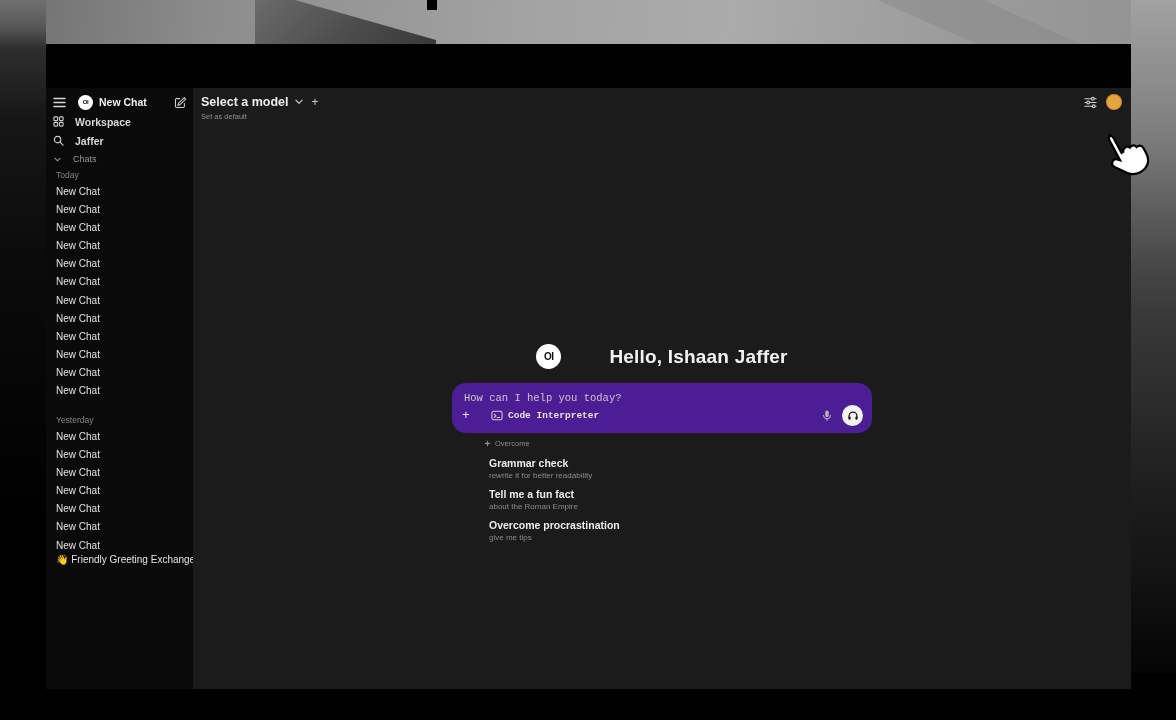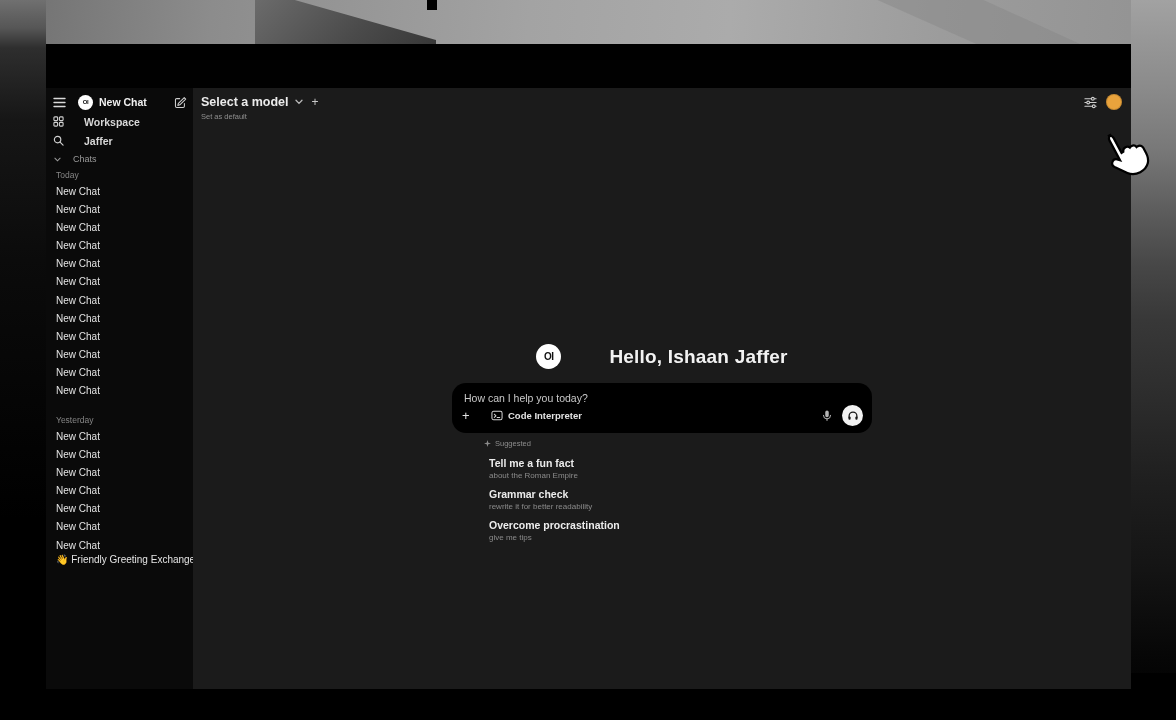--- a/index.html
+++ b/index.html
@@ -25,21 +25,21 @@
   .app{position:absolute;left:46px;top:60px;width:1085px;height:470px;background:#010101;}
   .sidebar{position:absolute;left:0;top:28px;width:147px;height:601px;background:#0a0a0a;}
   .main{position:absolute;left:147px;top:28px;width:938px;height:601px;background:#1b1b1b;}
 
   
   .sb-header{position:absolute;top:5px;left:7px;right:6px;height:18px;display:flex;align-items:center;}
   .sb-logo{width:15px;height:15px;border-radius:50%;background:#fff;color:#111;font-size:6px;font-weight:800;
     display:flex;align-items:center;justify-content:center;margin-left:12px;letter-spacing:-.3px;}
   .sb-title{margin-left:6px;font-size:10.5px;font-weight:700;color:#f0f0f0;}
   .sb-edit{margin-left:auto;display:flex;align-items:center;cursor:pointer;}
-  .sb-nav-item{position:absolute;left:7px;right:6px;height:17px;display:flex;align-items:center;gap:20px;
+  .sb-nav-item{position:absolute;left:7px;right:6px;height:17px;display:flex;align-items:center;gap:11px;
     font-size:10.5px;font-weight:600;color:#d8d8d8;cursor:pointer;}
   .nav-workspace{top:25px;} .nav-search{top:44px;}
   .sb-chats{position:absolute;top:66px;left:8px;display:flex;align-items:center;gap:12px;
     font-size:9px;color:#9a9a9a;cursor:pointer;}
   .sb-group-label{position:absolute;left:10px;font-size:8.5px;color:#868686;}
   .g-today{top:82px;} .g-yesterday{top:327px;}
   .sb-list{position:absolute;left:0;right:0;}
   .l-today{top:95px;} .l-yesterday{top:340px;}
   .chat-item{height:18.1px;line-height:18.1px;padding-left:10px;font-size:10px;color:#e4e4e4;
     white-space:nowrap;overflow:hidden;cursor:pointer;}
@@ -57,22 +57,22 @@
     box-shadow:inset 0 0 0 1px rgba(0,0,0,.15);}
   .icon-btn{display:flex;align-items:center;cursor:pointer;}
 
   
   .center{position:absolute;left:50%;top:0;width:420px;margin-left:-210px;height:100%;}
   .greeting{position:absolute;top:256px;left:0;right:0;display:flex;align-items:center;justify-content:center;gap:9px;}
   .greet-logo{width:25px;height:25px;border-radius:50%;background:#fff;color:#111;font-weight:800;font-size:10px;
     display:flex;align-items:center;justify-content:center;letter-spacing:-.5px;}
   .greet-title{font-size:19px;font-weight:600;color:#f2f2f2;letter-spacing:.2px;margin-left:39px;}
 
-  .input-card{position:absolute;top:295px;left:0;width:420px;height:50px;background:#000000;border-radius:14px;
-    box-sizing:border-box;cursor:text;}
+  .input-card{position:absolute;top:295px;left:0;width:420px;height:50px;background:#4c1d95;border-radius:14px;
+    box-sizing:border-box;cursor:text;font-family:Liberation Mono, monospace;}
   .ph{position:absolute;left:12px;top:9px;font-size:10.5px;color:#c9c9c9;}
   .input-row{position:absolute;left:10px;right:9px;bottom:7px;display:flex;align-items:center;}
   .plus-btn{font-size:13px;color:#e0e0e0;width:16px;cursor:pointer;line-height:1;}
   .ci-pill{display:flex;align-items:center;gap:5px;margin-left:13px;color:#e3e3e3;font-size:9.5px;font-weight:600;cursor:pointer;}
   .mic-btn{margin-left:auto;margin-right:10px;display:flex;align-items:center;cursor:pointer;}
   .voice-btn{width:21px;height:21px;border-radius:50%;background:#f2f2f2;display:flex;align-items:center;
     justify-content:center;cursor:pointer;}
 
   .suggested{position:absolute;top:351px;left:0;width:420px;}
   .sg-label{margin-left:32px;display:flex;align-items:center;gap:4px;font-size:7.5px;color:#8d8d8d;}
@@ -272,32 +272,32 @@
           </div>
         </div>
 
         <div class="suggested">
           <div class="sg-label">
             <span class="icon-btn">
               <svg width="7" height="7" viewBox="0 0 8 8">
                   <path d="M4 0l.9 3.1L8 4l-3.1.9L4 8l-.9-3.1L0 4l3.1-.9z" fill="#8d8d8d"></path>
                 </svg>
             </span>
-            <span>Suggested</span>
+            <span>Overcome</span>
           </div>
           <div class="sg-list">
+
+              <div class="sg-item">
+                <div class="sg-title">Grammar check</div>
+                <div class="sg-sub">rewrite it for better readability</div>
+              </div>
 
               <div class="sg-item">
                 <div class="sg-title">Tell me a fun fact</div>
                 <div class="sg-sub">about the Roman Empire</div>
-              </div>
-
-              <div class="sg-item">
-                <div class="sg-title">Grammar check</div>
-                <div class="sg-sub">rewrite it for better readability</div>
               </div>
 
               <div class="sg-item">
                 <div class="sg-title">Overcome procrastination</div>
                 <div class="sg-sub">give me tips</div>
               </div>
             </div>
         </div>
 
       </div>

